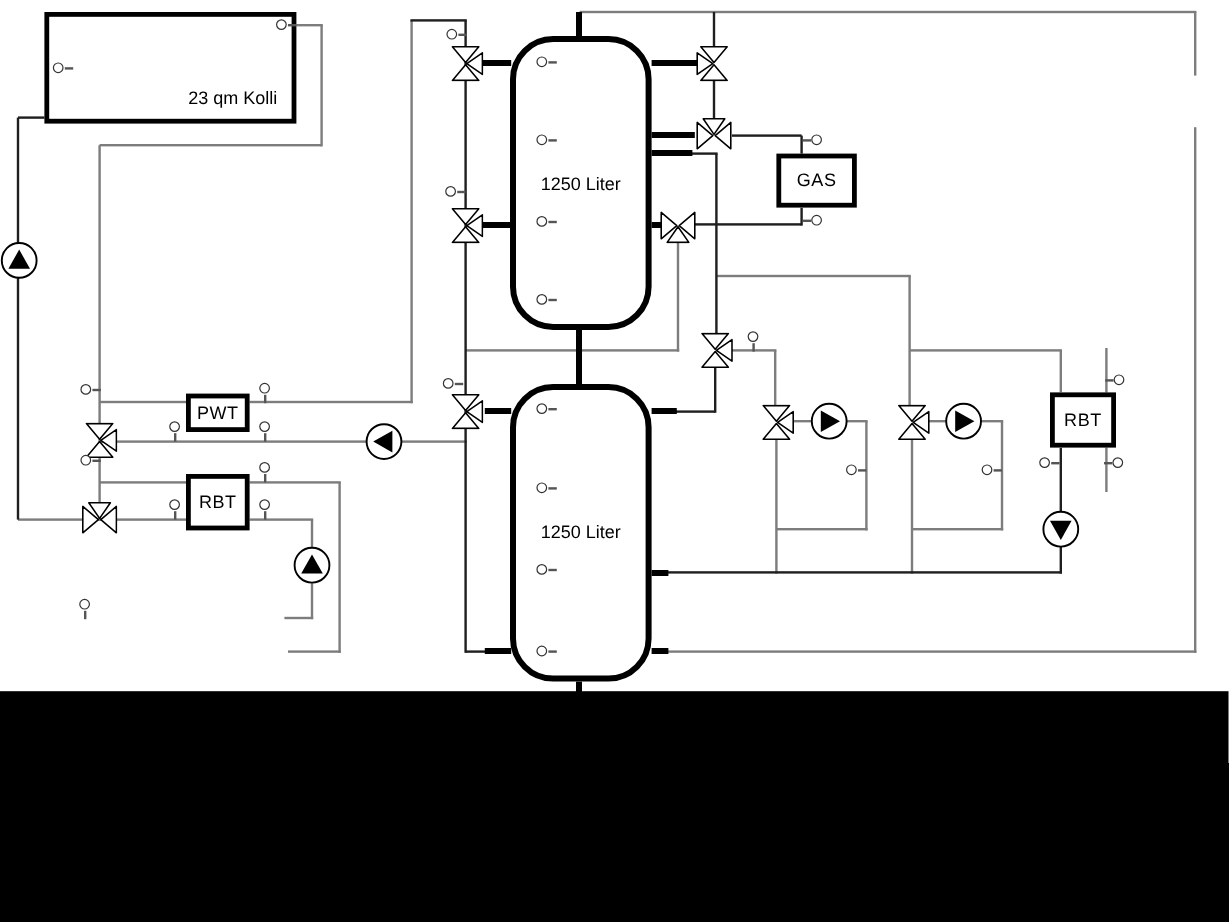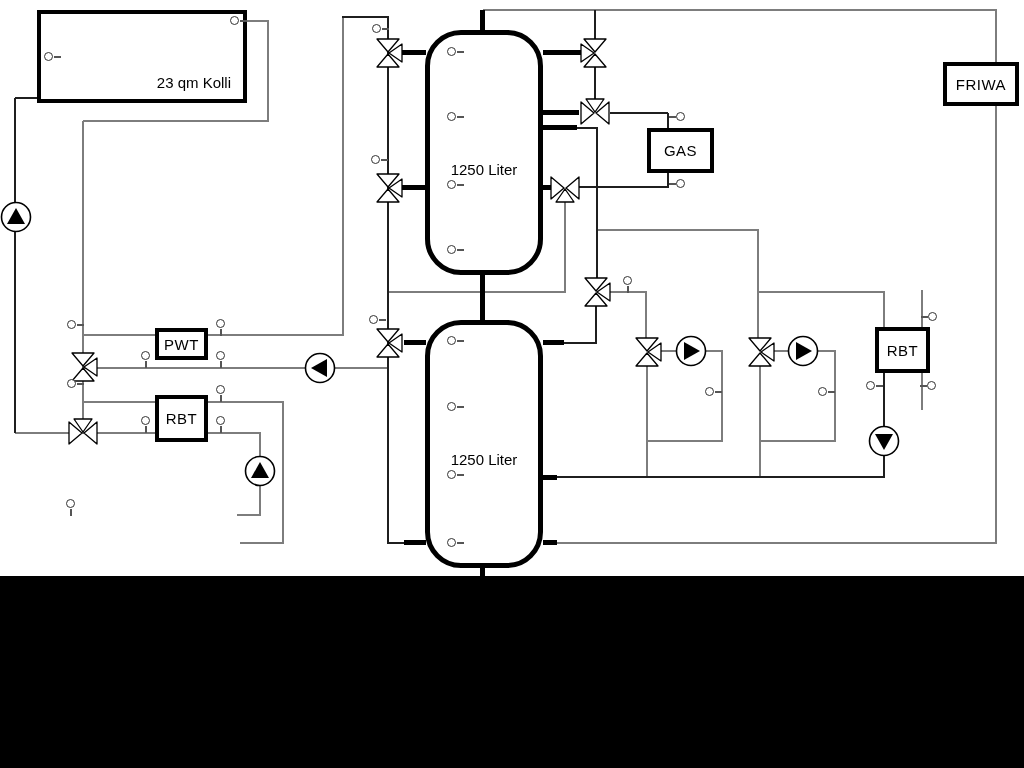--- a/index.html
+++ b/index.html
@@ -6,21 +6,21 @@
   .stage{position:relative;width:1024px;height:768px;background:#fff;overflow:hidden;
          font-family:"Liberation Sans",sans-serif;color:#000;}
   
   .pl{position:absolute;background:#7d7d7d;}
   .pd{position:absolute;background:#1f1f1f;}
   .pk{position:absolute;background:#000;}
   
   .box{position:absolute;box-sizing:border-box;border:4px solid #000;background:#fff;
        display:flex;align-items:center;justify-content:center;font-size:15px;letter-spacing:.5px;}
   .tank{position:absolute;box-sizing:border-box;border:5px solid #000;background:#fff;border-radius:36px;}
-  .tank .tlabel{position:absolute;left:0;top:110px;width:100%;text-align:center;font-size:15px;margin-top:16px;}
+  .tank .tlabel{position:absolute;left:0;top:110px;width:100%;text-align:center;font-size:15px;}
   .collector{position:absolute;box-sizing:border-box;border:4px solid #000;background:#fff;}
   .collector .clabel{position:absolute;right:12px;bottom:8px;font-size:15px;text-align:right;}
   .pool{position:absolute;box-sizing:border-box;border-left:6px solid #000;border-right:6px solid #000;
         border-bottom:6px solid #000;border-radius:0 0 16px 16px;background:#fff;}
   .pool .plabel{position:absolute;left:0;bottom:12px;width:100%;text-align:center;font-size:15px;letter-spacing:1px;}
   
   .vlv{position:absolute;width:30px;height:30px;}
   .pmp{position:absolute;width:34px;height:34px;}
   .sns{position:absolute;width:10px;height:10px;}
   .sns::before{content:'';position:absolute;left:0;top:0;width:7px;height:7px;border:1.5px solid #333;
@@ -112,23 +112,20 @@
   </div>
   <div class="tank" style="left:425px;top:30px;width:118px;height:245px">
     <div class="tlabel">1250 Liter</div>
   </div>
   <div class="tank" style="left:425px;top:320px;width:118px;height:248px">
     <div class="tlabel">1250 Liter</div>
   </div>
   <div class="box" style="left:647px;top:128px;width:67px;height:45px">
     <span>GAS</span>
   </div>
-  <div class="box" style="left:943px;top:62px;width:76px;height:44px">
-    <span>FRIWA</span>
-  </div>
   <div class="box" style="left:155px;top:328px;width:53px;height:32px">
     <span>PWT</span>
   </div>
   <div class="box" style="left:155px;top:395px;width:53px;height:47px">
     <span>RBT</span>
   </div>
   <div class="box" style="left:875px;top:327px;width:55px;height:46px">
     <span>RBT</span>
   </div>
 

